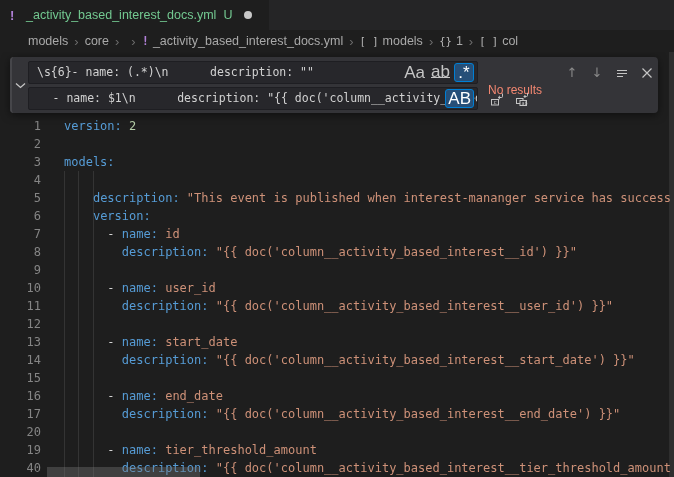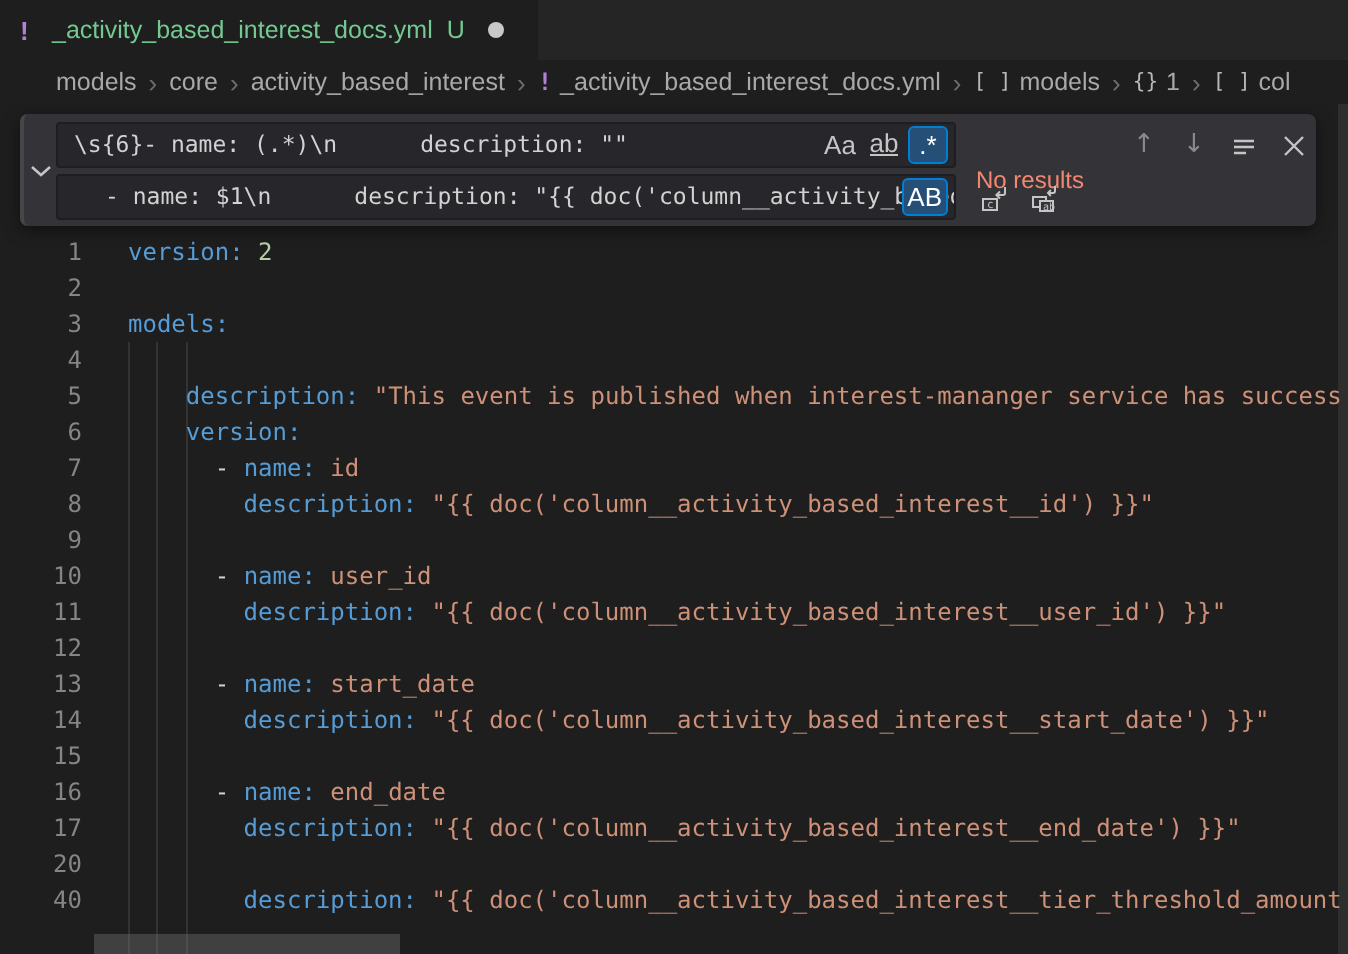--- a/index.html
+++ b/index.html
@@ -58,21 +58,21 @@
     border:1px solid #1e1e22; border-radius:2px; overflow:hidden; flex:none; cursor:text;
   }
   .finput .tx {
     display:block; white-space:pre; overflow:hidden; padding-left:8px;
     font-family:"DejaVu Sans Mono",monospace; font-size:11.5px; line-height:21px; color:#d2d2d2;
   }
   .finput .tx.scrolled { margin-left:-26px; }
   .toggles { position:absolute; right:3px; top:1px; display:flex; gap:2px; }
   .tgl {
     min-width:20px; height:19px; display:flex; align-items:center; justify-content:center;
-    border-radius:3px; color:#c5c5c5; font-size:13px; padding:0 2px; cursor:pointer;
+    border-radius:3px; color:#c5c5c5; font-size:17px; padding:0 2px; cursor:pointer;
   }
   .tgl.active { background:var(--c-togglebg,#264f78); border:1px solid var(--c-accent,#007fd4); color:#ffffff; }
   .tgl .uw { border-bottom:1px solid #c5c5c5; line-height:10px; }
   .noresults { margin-left:10px; width:70px; color:var(--c-nores,#f48771); flex:none;margin-top:35px; }
   .ibtn {
     width:22px; height:22px; display:flex; align-items:center; justify-content:center;
     border-radius:3px; cursor:pointer; color:#c5c5c5; flex:none; margin-left:3px;
   }
   .ibtn.dim { color:#8a8a8a; }
   .arrowg { font-size:13px; font-family:"DejaVu Sans",sans-serif; }
@@ -97,23 +97,20 @@
 
   <div class="breadcrumbs" id="breadcrumbs">
       <span class="crumb">
         <span>models</span>
       </span>
       <span class="csep">›</span>
       <span class="crumb">
         <span>core</span>
       </span>
       <span class="csep">›</span>
-      <span class="crumb">
-        <span>activity_based_interest</span>
-      </span>
       <span class="csep">›</span>
       <span class="crumb">
         <span class="cicon purple">!</span>
         <span>_activity_based_interest_docs.yml</span>
       </span>
       <span class="csep">›</span>
       <span class="crumb">
         <span class="cicon">[ ]</span>
         <span>models</span>
       </span>
@@ -198,20 +195,24 @@
           <span class="ln">16</span>
           <span class="lc"><span>      </span><span class="tk-p">- </span><span class="tk-k">name:</span><span> </span><span class="tk-s">end_date</span></span>
         </div>
         <div class="line">
           <span class="ln">17</span>
           <span class="lc"><span>        </span><span class="tk-k">description:</span><span> </span><span class="tk-s">"{{ doc('column__activity_based_interest__end_date') }}"</span></span>
         </div>
         <div class="line">
           <span class="ln">20</span>
           <span class="lc"></span>
+        </div>
+        <div class="line">
+          <span class="ln">19</span>
+          <span class="lc"><span>      </span><span class="tk-p">- </span><span class="tk-k">name:</span><span> </span><span class="tk-s">tier_threshold_amount</span></span>
         </div>
         <div class="line">
           <span class="ln">40</span>
           <span class="lc"><span>        </span><span class="tk-k">description:</span><span> </span><span class="tk-s">"{{ doc('column__activity_based_interest__tier_threshold_amount</span></span>
         </div>
       </div>
 
     <div class="findw">
       <div class="collapse">
         <svg width="11" height="7" viewBox="0 0 11 7">

